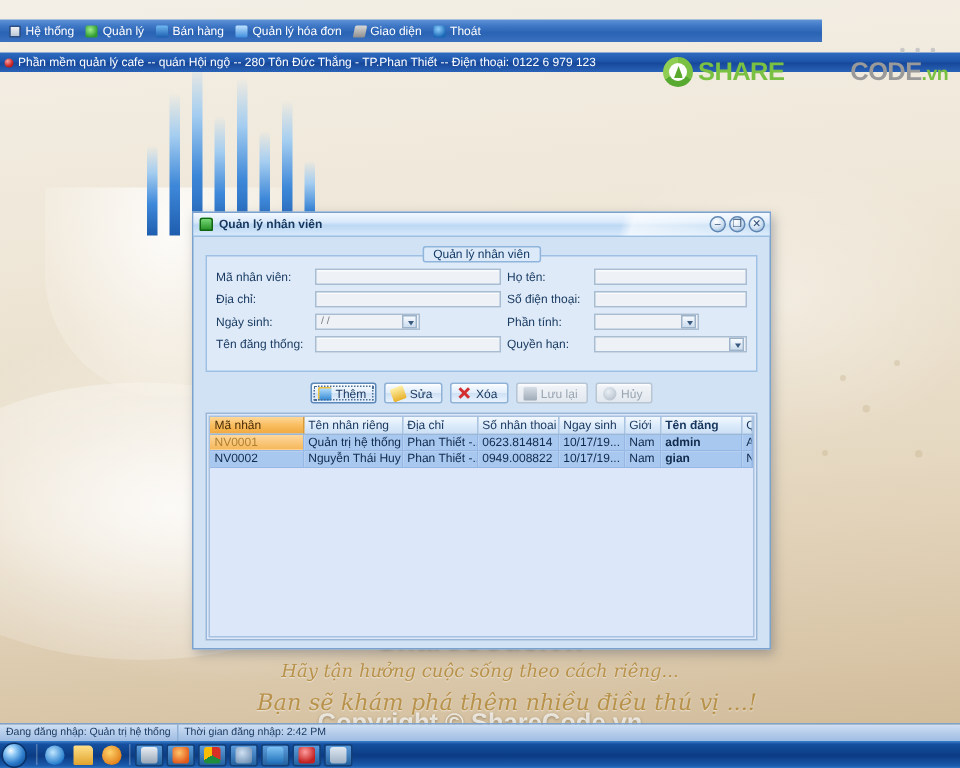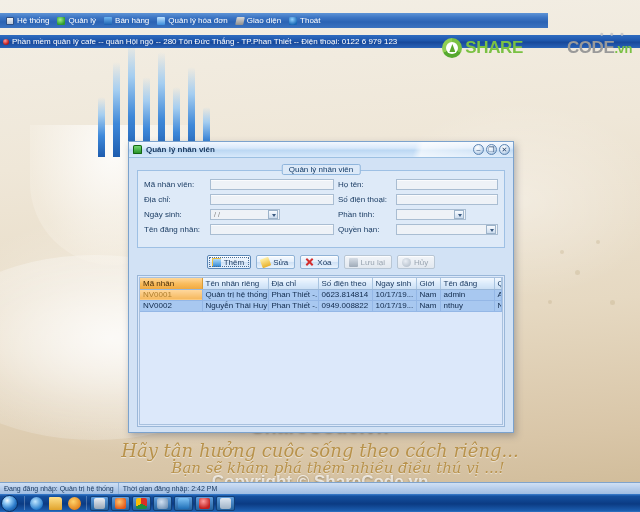--- a/index.html
+++ b/index.html
@@ -44,21 +44,21 @@
     position:absolute; left:0; top:415px; width:640px; text-align:center;
     font-size:20px; font-weight:bold; color:rgba(255,255,255,.80);
     text-shadow:0 1px 2px rgba(120,100,70,.55); letter-spacing:.3px;
   }
   .script-line{
     position:absolute; width:640px; text-align:center;
     font-family:"DejaVu Serif", serif; font-style:italic;
     color:#b8924b; text-shadow:0 1px 1px rgba(255,255,255,.6);
     white-space:nowrap;
   }
-  #script1{ top:440px; font-size:18px; }
+  #script1{ top:440px; font-size:12px; }
   #script2{ top:459px; font-size:15px; left:18px; }
   #wm-copyright{
     position:absolute; left:0; top:472px; width:640px; text-align:center;
     font-size:17px; font-weight:bold; color:rgba(255,255,255,.72);
     text-shadow:0 1px 2px rgba(110,95,65,.6);
   }
 
   
   #titlebar{
     position:absolute; left:0; top:0; width:640px; height:13px;
@@ -249,21 +249,21 @@
     font-size:8px; height:11px; padding:0 3px; color:#10294a;
     background:#a8c8f0; border-right:1px solid #94b7e6; border-bottom:1px solid #94b7e6;
     white-space:nowrap; overflow:hidden;
   }
   tbody td.cell-selected{
     background:linear-gradient(to bottom,#ffd9a0,#f5b75b);
     color:#b08030;
   }
   .col-ma{ width:62px;} .col-ten{ width:66px;} .col-dc{ width:50px;}
   .col-sdt{ width:54px;} .col-ns{ width:44px;} .col-gioi{ width:24px;}
-  .col-td{ width:54px;}
+  .col-td{ width:54px;font-weight:bold;}
 
   
   #statusbar{
     position:absolute; left:0; top:482px; width:640px; height:12px;
     background:linear-gradient(to bottom,#cfe0f4 0%,#b6cdeb 50%,#9fbde2 100%);
     border-top:1px solid #7fa3cc;
     display:flex; align-items:center; font-size:7px; color:#16365e;
   }
   .sb-cell{ padding:0 4px; white-space:nowrap; border-right:1px solid #8fb0d6; height:12px;
             display:flex; align-items:center; }
@@ -421,21 +421,21 @@
           <div class="fld-combo w-date">
             <span class="cb-text">  /    /</span>
             <span class="cb-arrow"></span>
           </div>
           <div class="fld-label">Phần tính:</div>
           <div class="fld-combo w-narrow">
             <span class="cb-text"></span>
             <span class="cb-arrow"></span>
           </div>
 
-          <div class="fld-label">Tên đăng nhân:</div>
+          <div class="fld-label">Tên đăng thống:</div>
           <div class="fld-input"></div>
           <div class="fld-label">Quyền hạn:</div>
           <div class="fld-combo">
             <span class="cb-text"></span>
             <span class="cb-arrow"></span>
           </div>
 
         </div>
       </div>
 
@@ -463,21 +463,21 @@
       </div>
 
       <div id="grid-wrap">
         <div id="grid">
           <table>
             <thead>
               <tr>
                 <th class="col-ma hdr-selected">Mã nhân</th>
                 <th class="col-ten">Tên nhân riêng</th>
                 <th class="col-dc">Địa chỉ</th>
-                <th class="col-sdt">Số điện theo</th>
+                <th class="col-sdt">Số nhân thoai</th>
                 <th class="col-ns">Ngay sinh</th>
                 <th class="col-gioi">Giới</th>
                 <th class="col-td">Tên đăng</th>
                 <th>Quyền han</th>
               </tr>
             </thead>
             <tbody>
               <tr>
                 <td class="col-ma cell-selected">NV0001</td>
                 <td class="col-ten">Quản trị hệ thống</td>
@@ -488,21 +488,21 @@
                 <td class="col-td">admin</td>
                 <td>Admin</td>
               </tr>
               <tr>
                 <td class="col-ma">NV0002</td>
                 <td class="col-ten">Nguyễn Thái Huy</td>
                 <td class="col-dc">Phan Thiết -...</td>
                 <td class="col-sdt">0949.008822</td>
                 <td class="col-ns">10/17/19...</td>
                 <td class="col-gioi">Nam</td>
-                <td class="col-td">nthuy</td>
+                <td class="col-td">gian</td>
                 <td>Nhân viên</td>
               </tr>
             </tbody>
           </table>
         </div>
       </div>
 
     </div>
   </div>
 </div>

